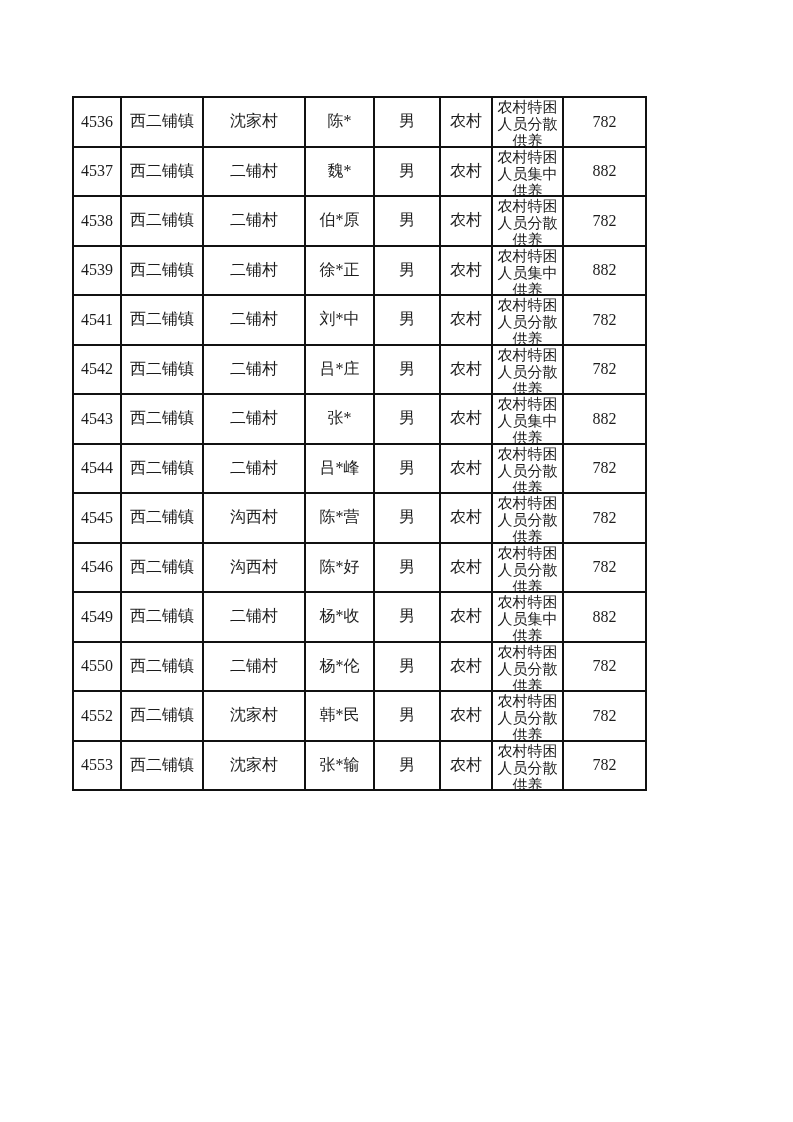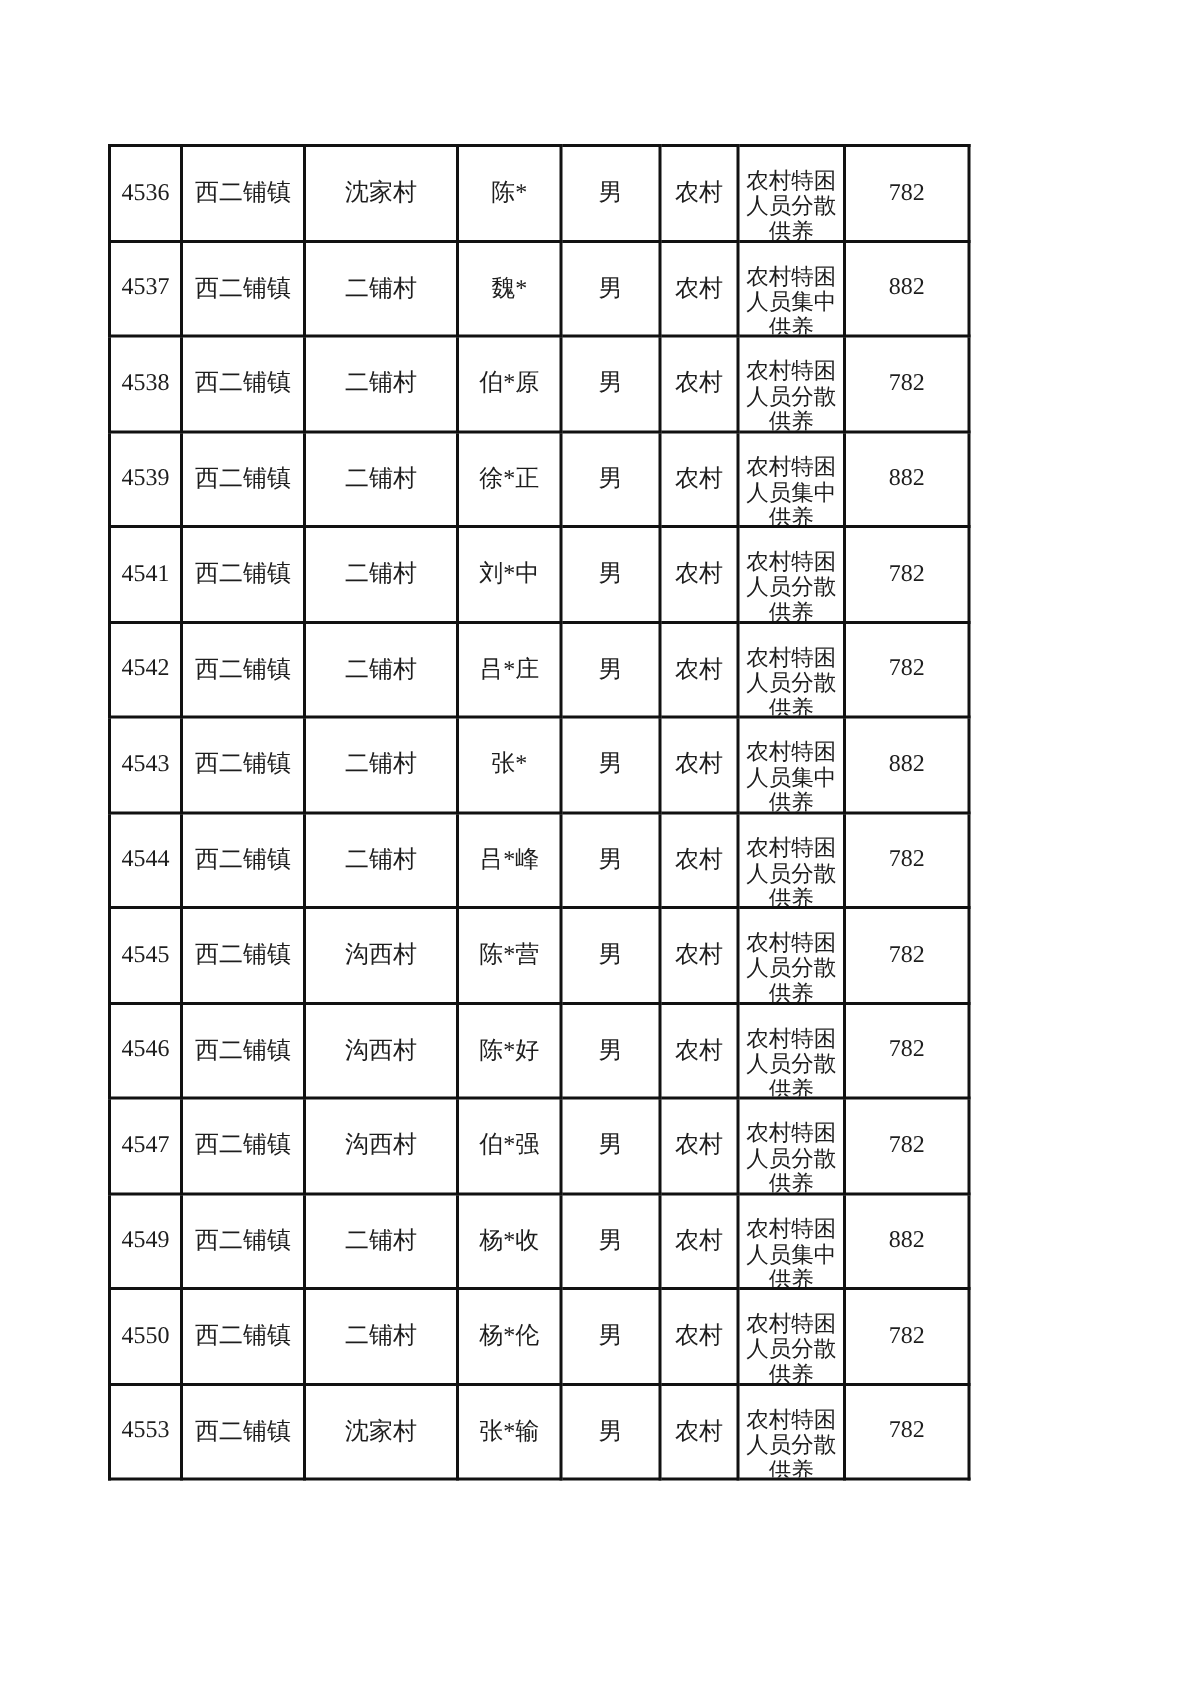--- a/index.html
+++ b/index.html
@@ -41,21 +41,21 @@
     white-space: nowrap;
   }
   table.roster td.td-type {
     vertical-align: top;
     white-space: normal;
   }
   .type-clip {
     width: 62px;
     height: 46.5px;
     margin: 0 auto;
-    padding-top: 15px;
+    padding-top: 1px;
     overflow: hidden;
     font-size: 15px;
     line-height: 17px;
     text-align: center;
     word-break: break-all;
   }
 </style>
 </head>
 <body>
 
@@ -186,48 +186,48 @@
           <td>沟西村</td>
           <td>陈*好</td>
           <td>男</td>
           <td>农村</td>
           <td class="td-type">
             <div class="type-clip">农村特困人员分散供养</div>
           </td>
           <td>782</td>
         </tr>
         <tr>
-          <td>4547</td>
-          <td>西二铺镇</td>
-          <td>沟西村</td>
-          <td>伯*强</td>
-          <td>男</td>
-          <td>农村</td>
-          <td class="td-type">
-            <div class="type-clip">农村特困人员分散供养</div>
-          </td>
-          <td>782</td>
-        </tr>
-        <tr>
           <td>4549</td>
           <td>西二铺镇</td>
           <td>二铺村</td>
           <td>杨*收</td>
           <td>男</td>
           <td>农村</td>
           <td class="td-type">
             <div class="type-clip">农村特困人员集中供养</div>
           </td>
           <td>882</td>
         </tr>
         <tr>
           <td>4550</td>
           <td>西二铺镇</td>
           <td>二铺村</td>
           <td>杨*伦</td>
+          <td>男</td>
+          <td>农村</td>
+          <td class="td-type">
+            <div class="type-clip">农村特困人员分散供养</div>
+          </td>
+          <td>782</td>
+        </tr>
+        <tr>
+          <td>4552</td>
+          <td>西二铺镇</td>
+          <td>沈家村</td>
+          <td>韩*民</td>
           <td>男</td>
           <td>农村</td>
           <td class="td-type">
             <div class="type-clip">农村特困人员分散供养</div>
           </td>
           <td>782</td>
         </tr>
         <tr>
           <td>4553</td>
           <td>西二铺镇</td>

